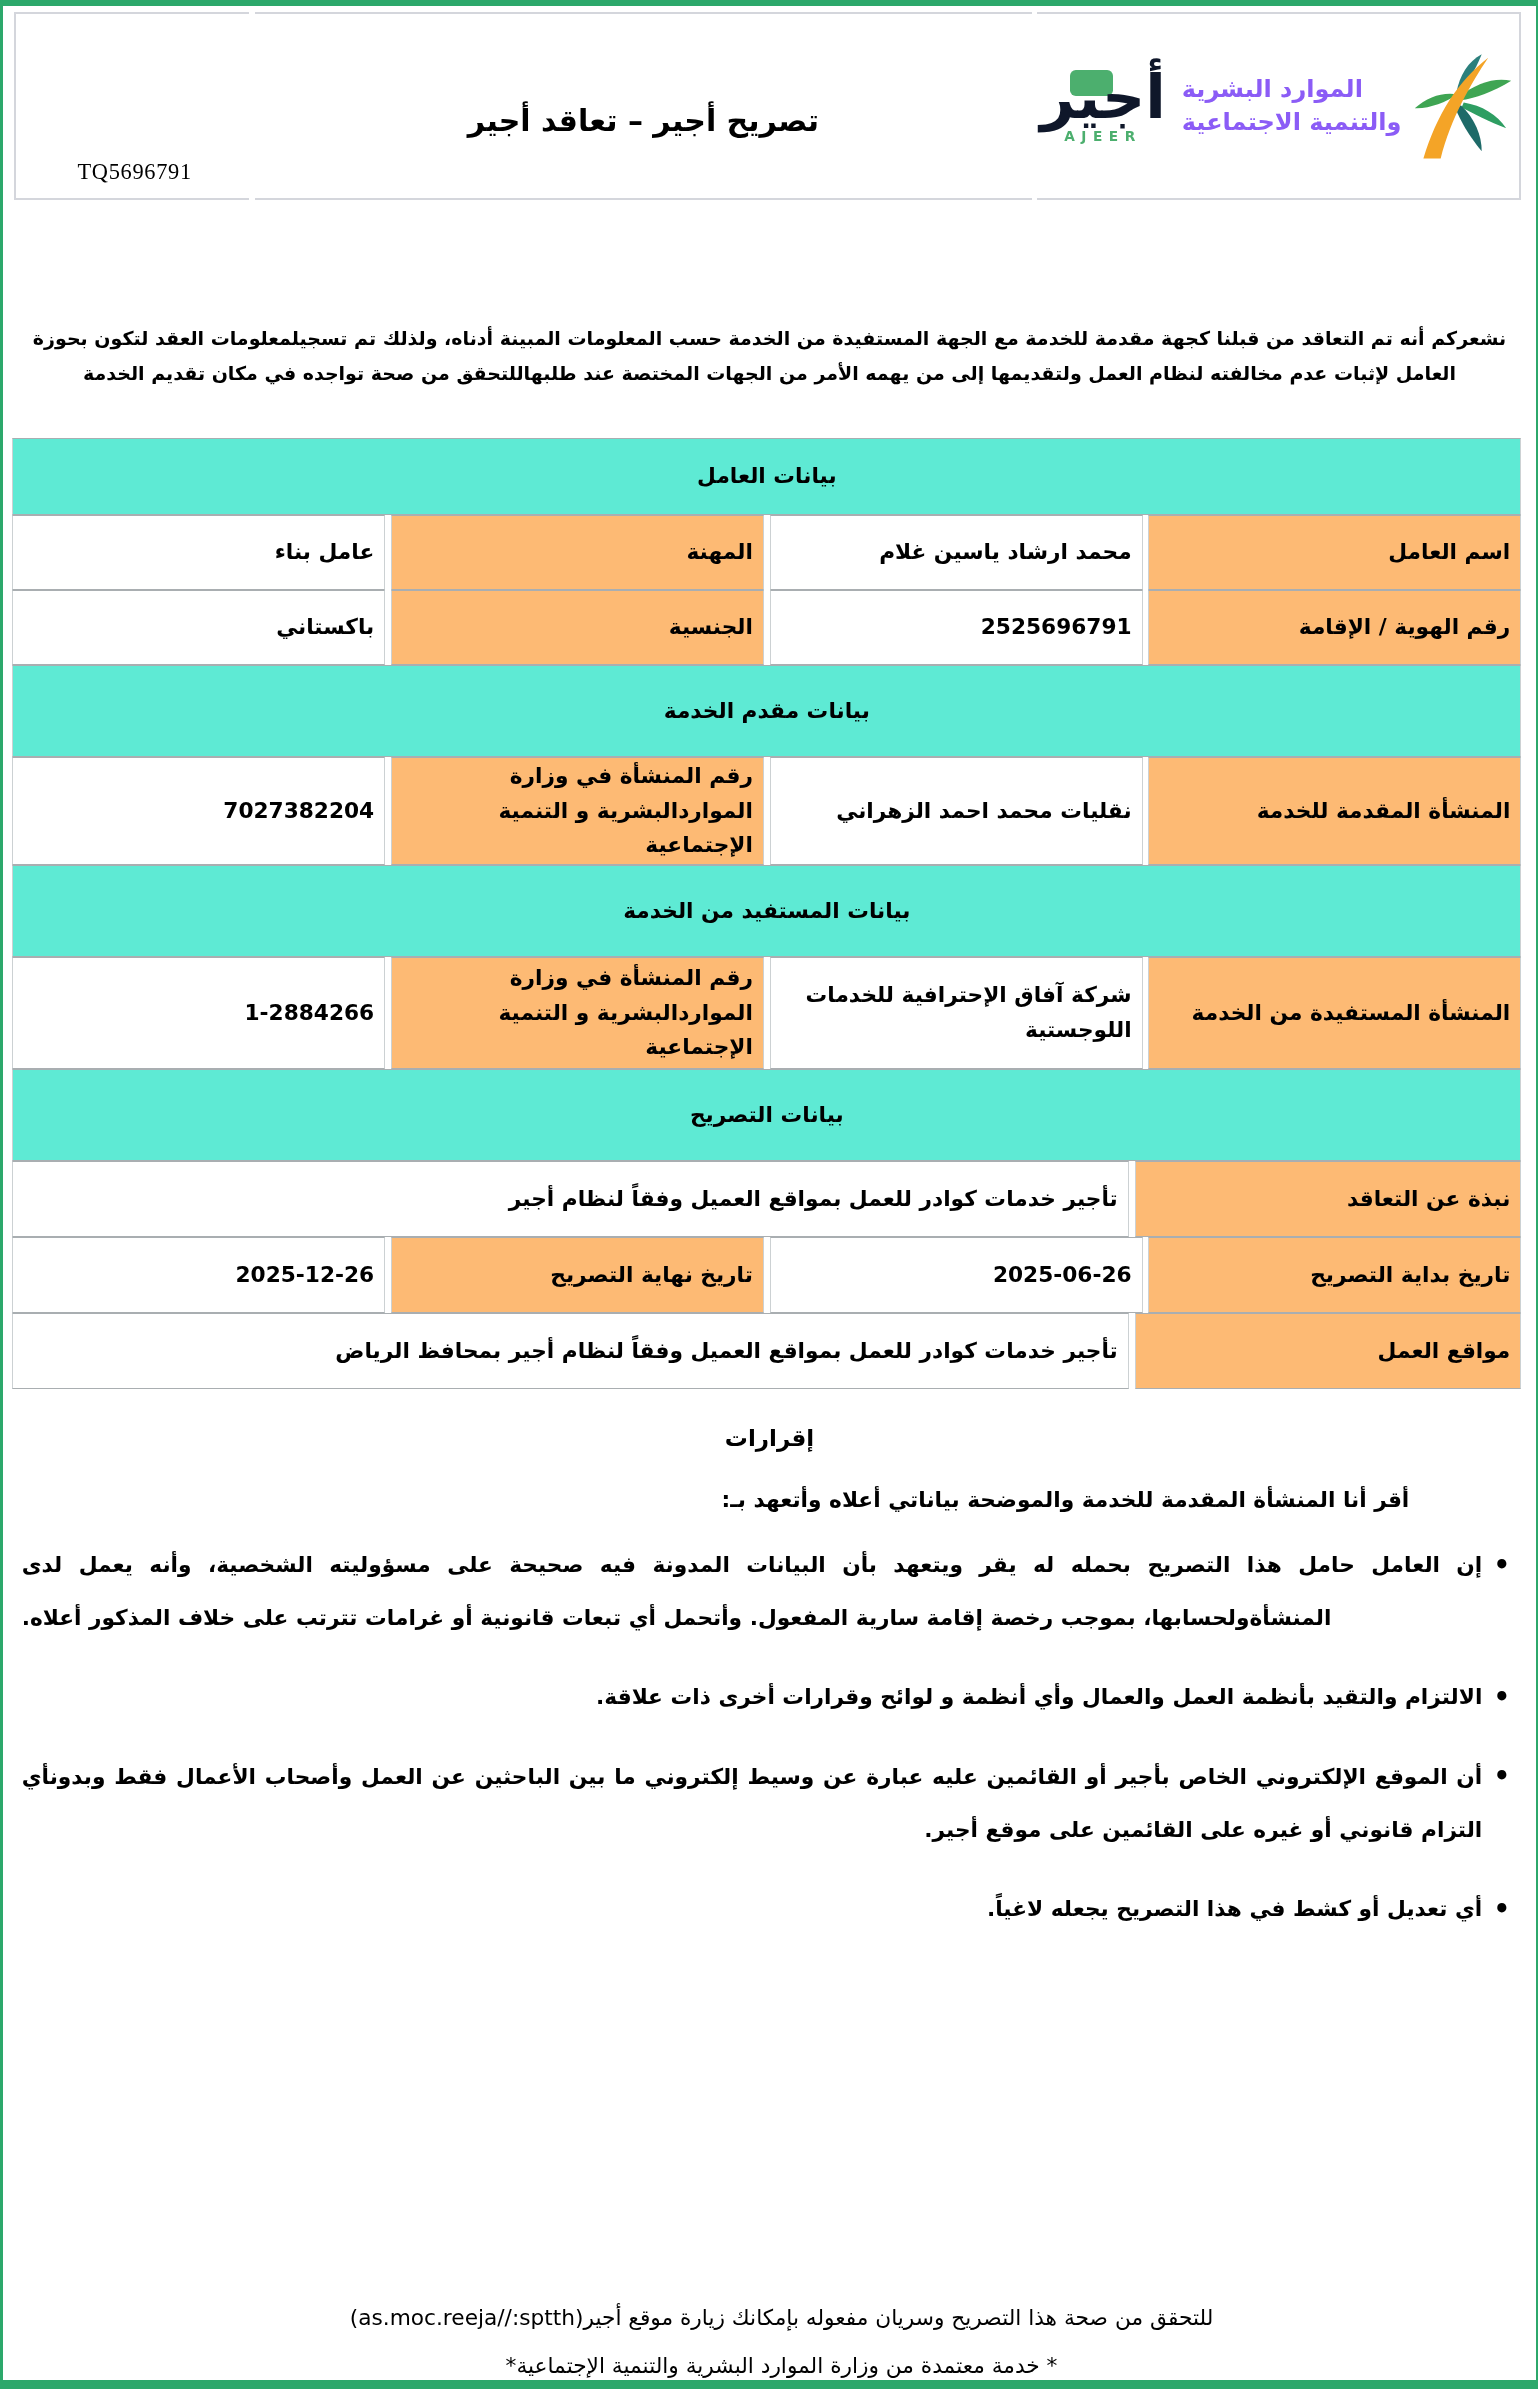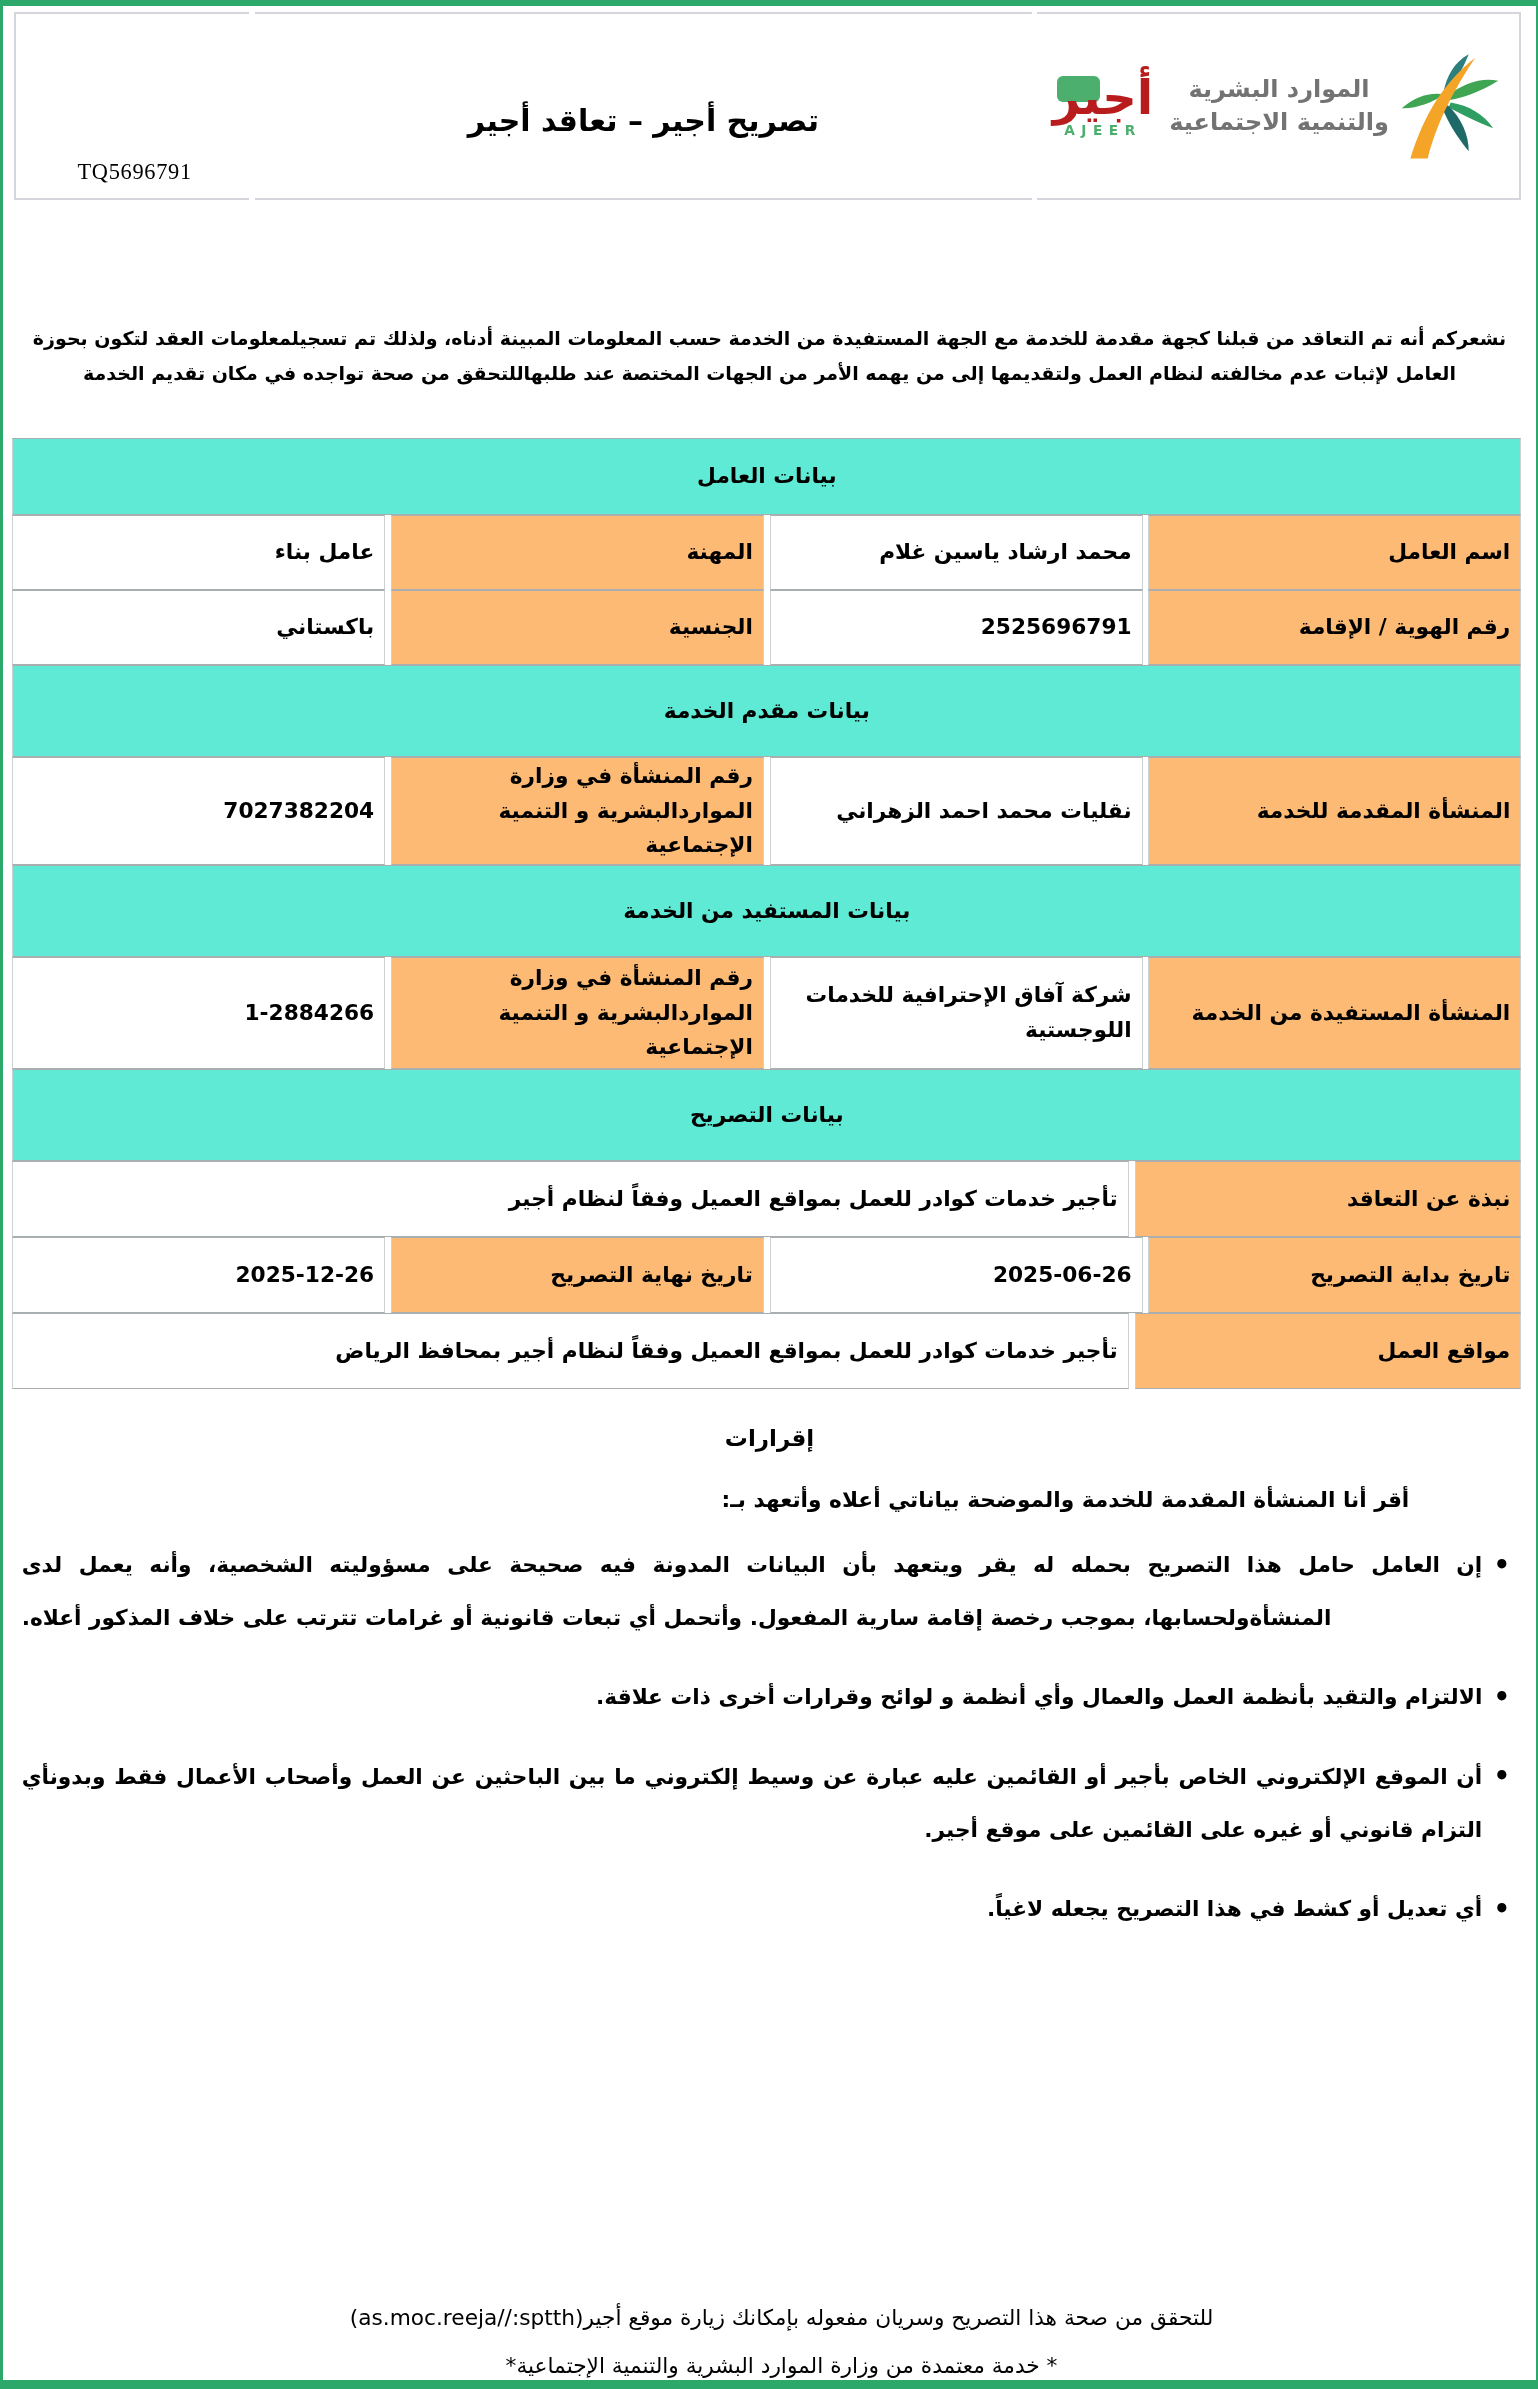--- a/index.html
+++ b/index.html
@@ -16,24 +16,24 @@
   .hdr-row{position:absolute;top:11.6px;left:14.4px;width:1507px;height:188px;display:flex;gap:5.8px;}
   .hdr-box{border-top:2.2px solid #d4d6dc;border-bottom:2.2px solid #d4d6dc;position:relative;box-sizing:border-box;}
   .hdr-box.tq{width:235px;border-left:2.2px solid #d4d6dc;}
   .hdr-box.titlebox{flex:1;display:flex;align-items:center;justify-content:center;padding-top:29px;}
   .hdr-box.logos{width:484px;border-right:2.2px solid #d4d6dc;display:flex;align-items:center;justify-content:center;gap:16px;}
   .tq-num{position:absolute;left:61px;bottom:13px;font-family:"Liberation Serif",serif;font-size:22.4px;letter-spacing:0.7px;}
   .doc-title{font-size:30px;font-weight:bold;direction:rtl;}
 
   .ajeer-logo{position:relative;text-align:center;line-height:1;}
   .ajeer-sq{position:absolute;top:2.9px;right:53px;width:43px;height:26px;background:#4caf6e;border-radius:5.8px;}
-  .ajeer-ar{position:relative;font-size:48px;font-weight:bold;color:#b91c1c;direction:rtl;}
+  .ajeer-ar{position:relative;font-size:60px;font-weight:bold;color:#0f172a;direction:rtl;}
   .ajeer-en{margin-top:2.9px;color:#4caf6e;font-size:13.7px;font-weight:bold;letter-spacing:6.5px;}
   .ministry{display:flex;align-items:center;gap:7.2px;}
-  .ministry-text{color:#737373;font-size:24px;font-weight:bold;text-align:center;direction:rtl;line-height:1.35;}
+  .ministry-text{color:#8b5cf6;font-size:24px;font-weight:bold;text-align:left;direction:rtl;line-height:1.35;}
   .palm-svg{width:108px;height:108px;}
 
   
   .intro{position:absolute;top:321px;left:29px;right:29px;text-align:center;direction:rtl;
          font-size:19px;font-weight:bold;line-height:1.85;}
 
   
   .tbl{position:absolute;top:438px;left:12.3px;width:1509px;}
   .trow{display:flex;gap:5.8px;}
   .c{box-sizing:border-box;display:flex;align-items:center;direction:rtl;text-align:right;

